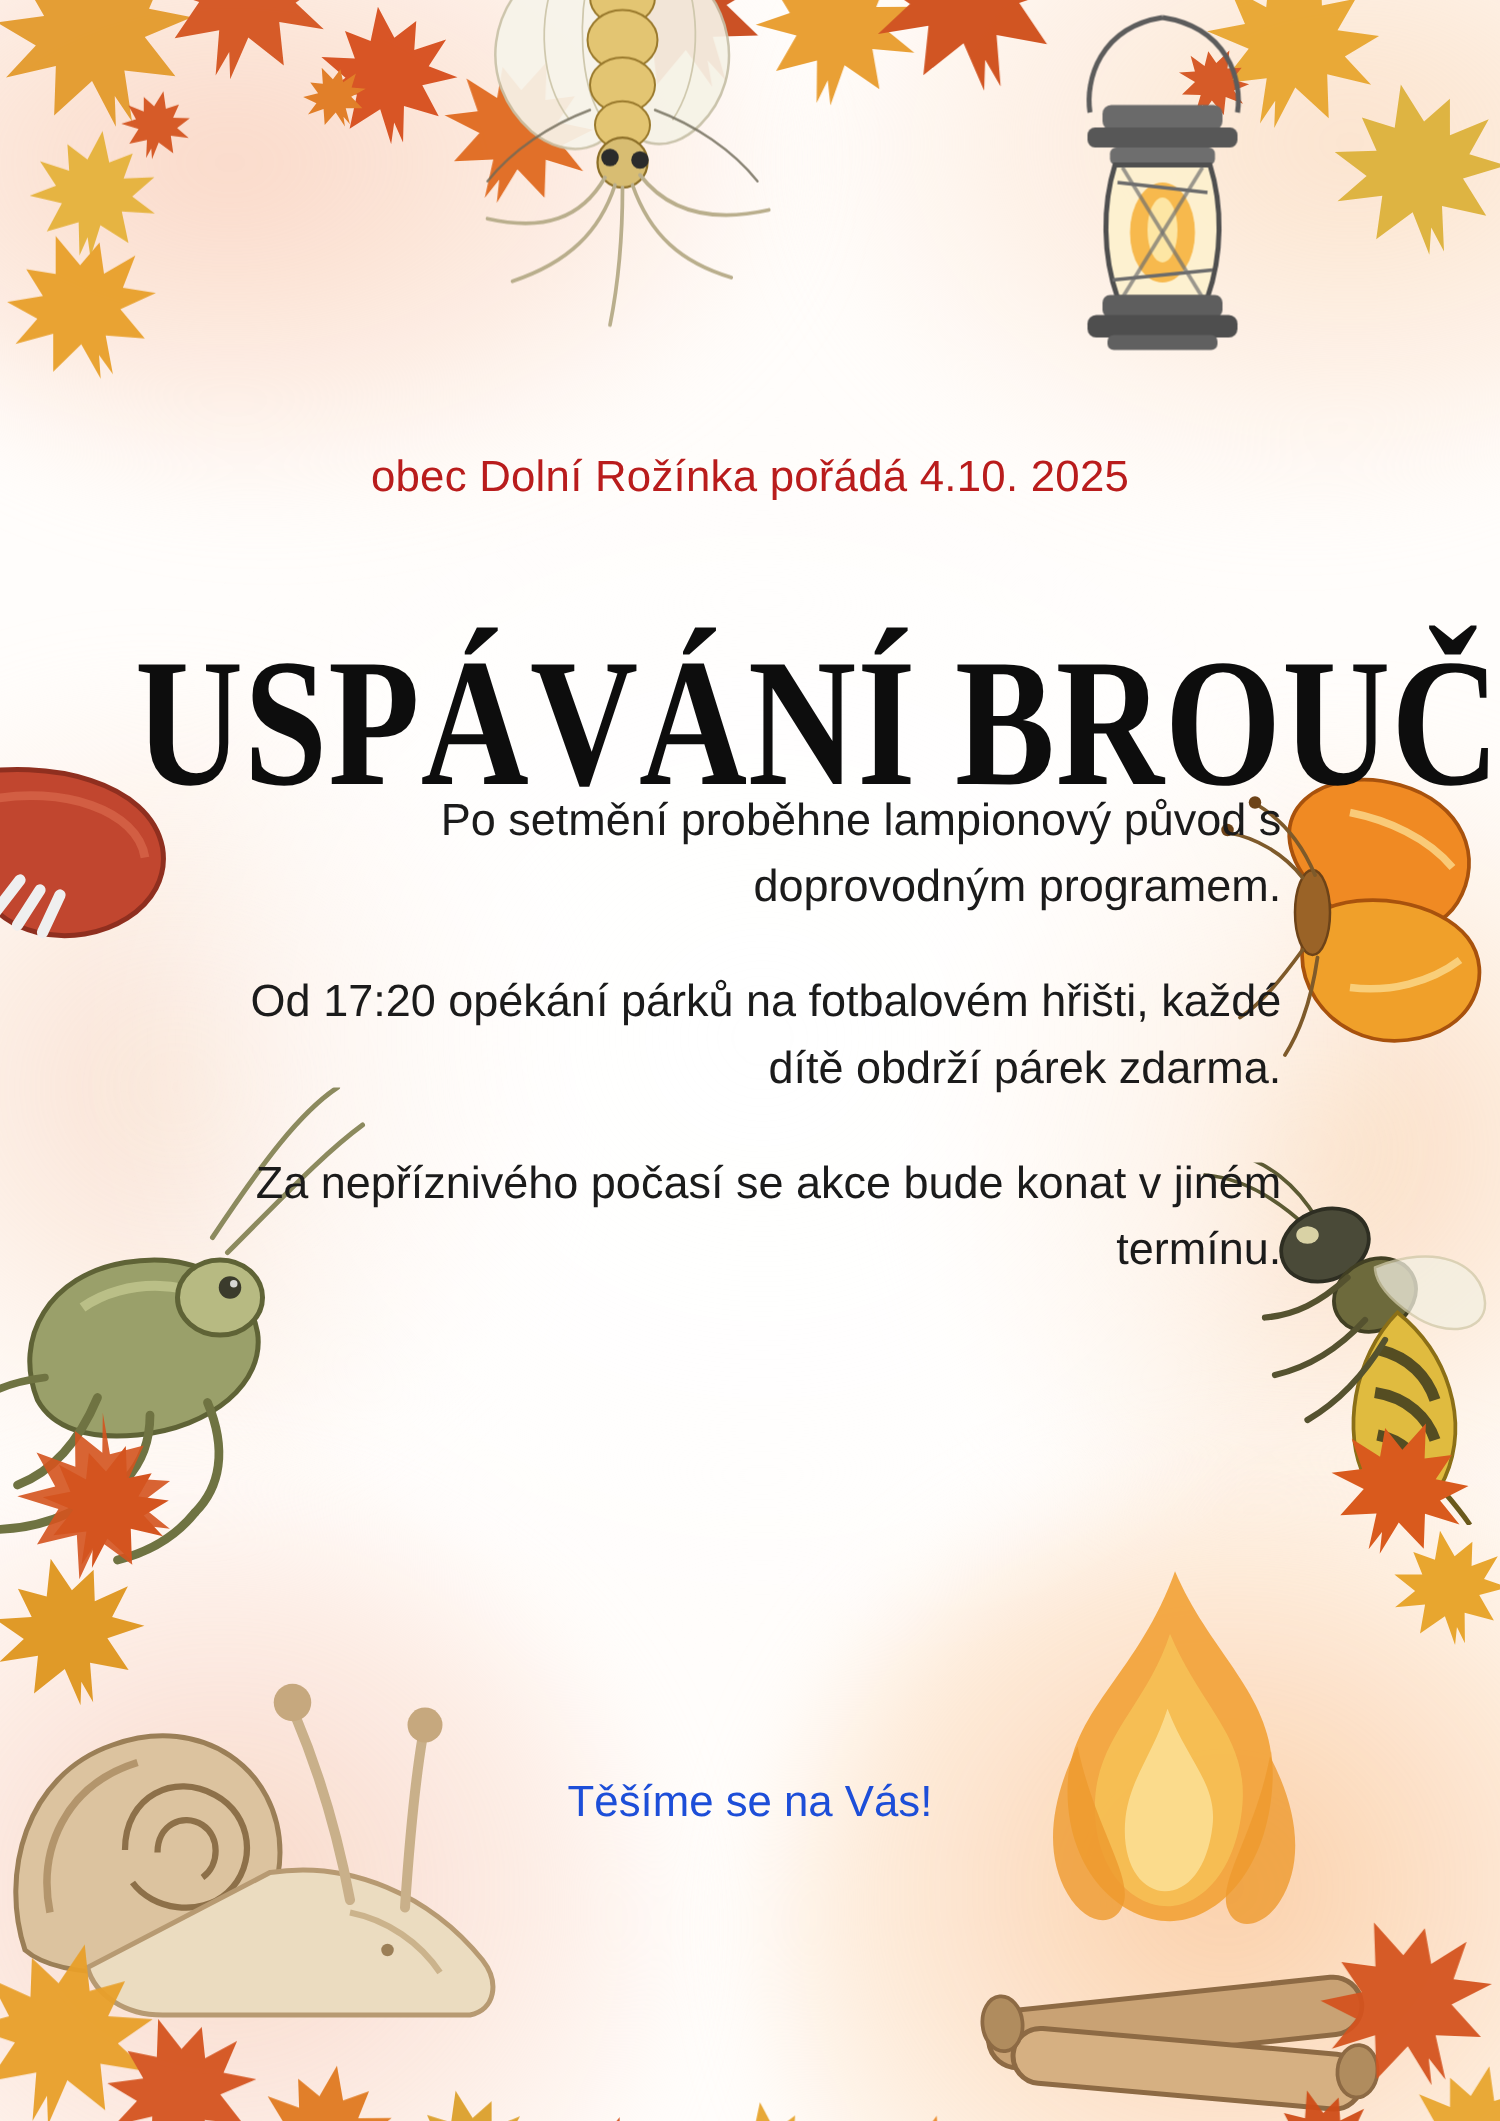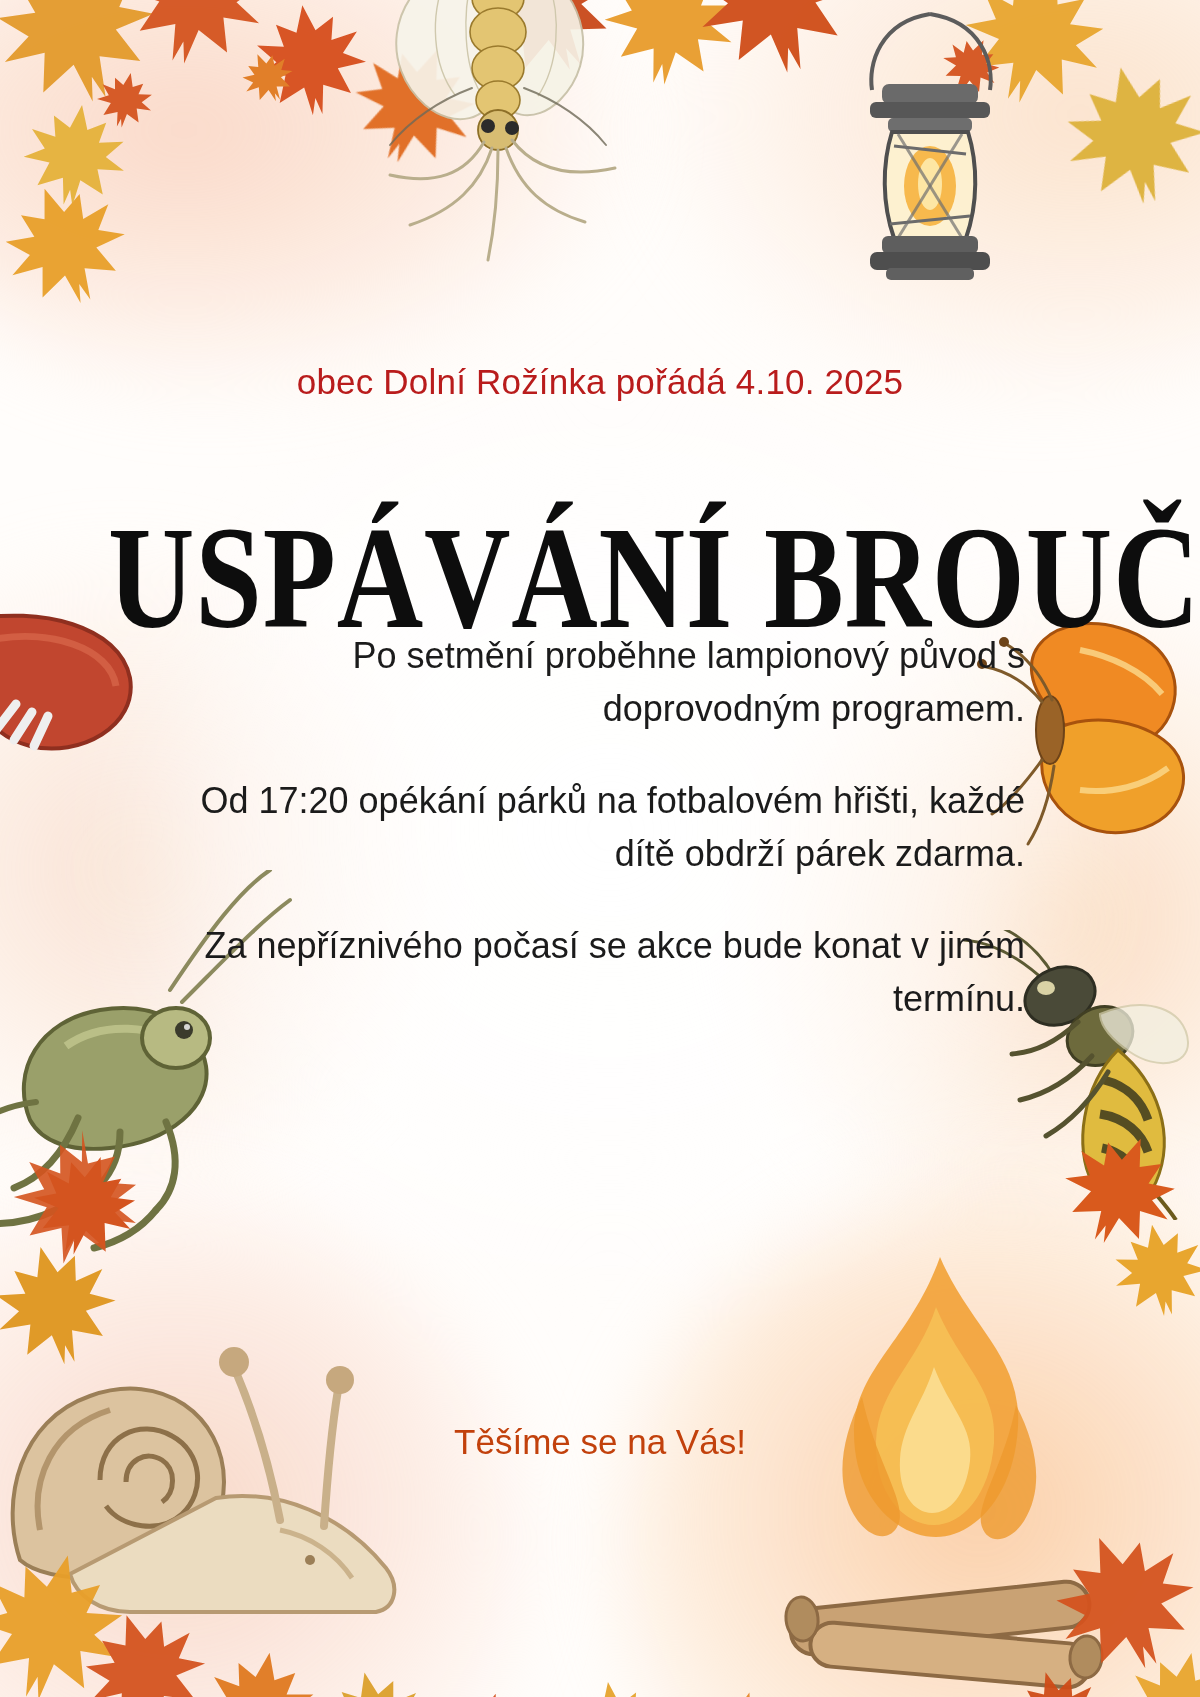--- a/index.html
+++ b/index.html
@@ -94,21 +94,21 @@
   .body p {
     margin: 0 0 40px 0;
   }
   .body p:last-child { margin-bottom: 16px; }
   .closing {
     position: absolute;
     left: 0; right: 0;
     top: 1422px;
     text-align: center;
     font-size: 35px;
-    color: #c2410c;
+    color: #1d4ed8;
   }
 
   
   .art { position: absolute; pointer-events: none; }
   .art-lantern { right: 150px; top: -6px; width: 240px; height: 330px; }
   .art-mayfly  { left: 240px; top: -30px; width: 500px; height: 300px; }
   .art-sausage { left: -40px; top: 600px; width: 250px; height: 260px; }
   .art-butterfly { right: 0px; top: 590px; width: 270px; height: 290px; }
   .art-grasshopper { left: -30px; top: 870px; width: 330px; height: 400px; }
   .art-wasp { right: 10px; top: 930px; width: 240px; height: 290px; }

